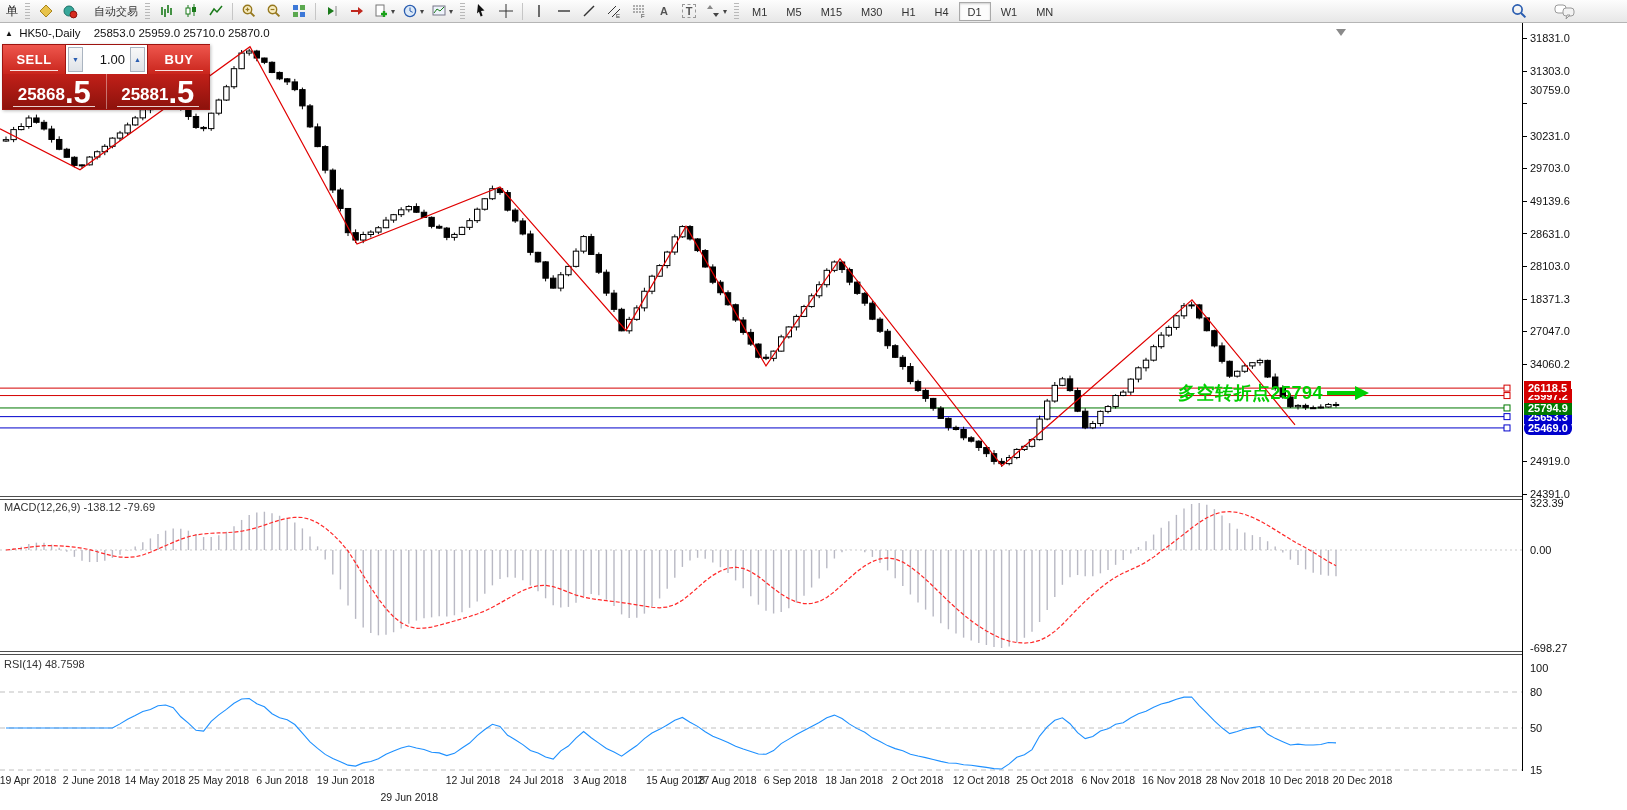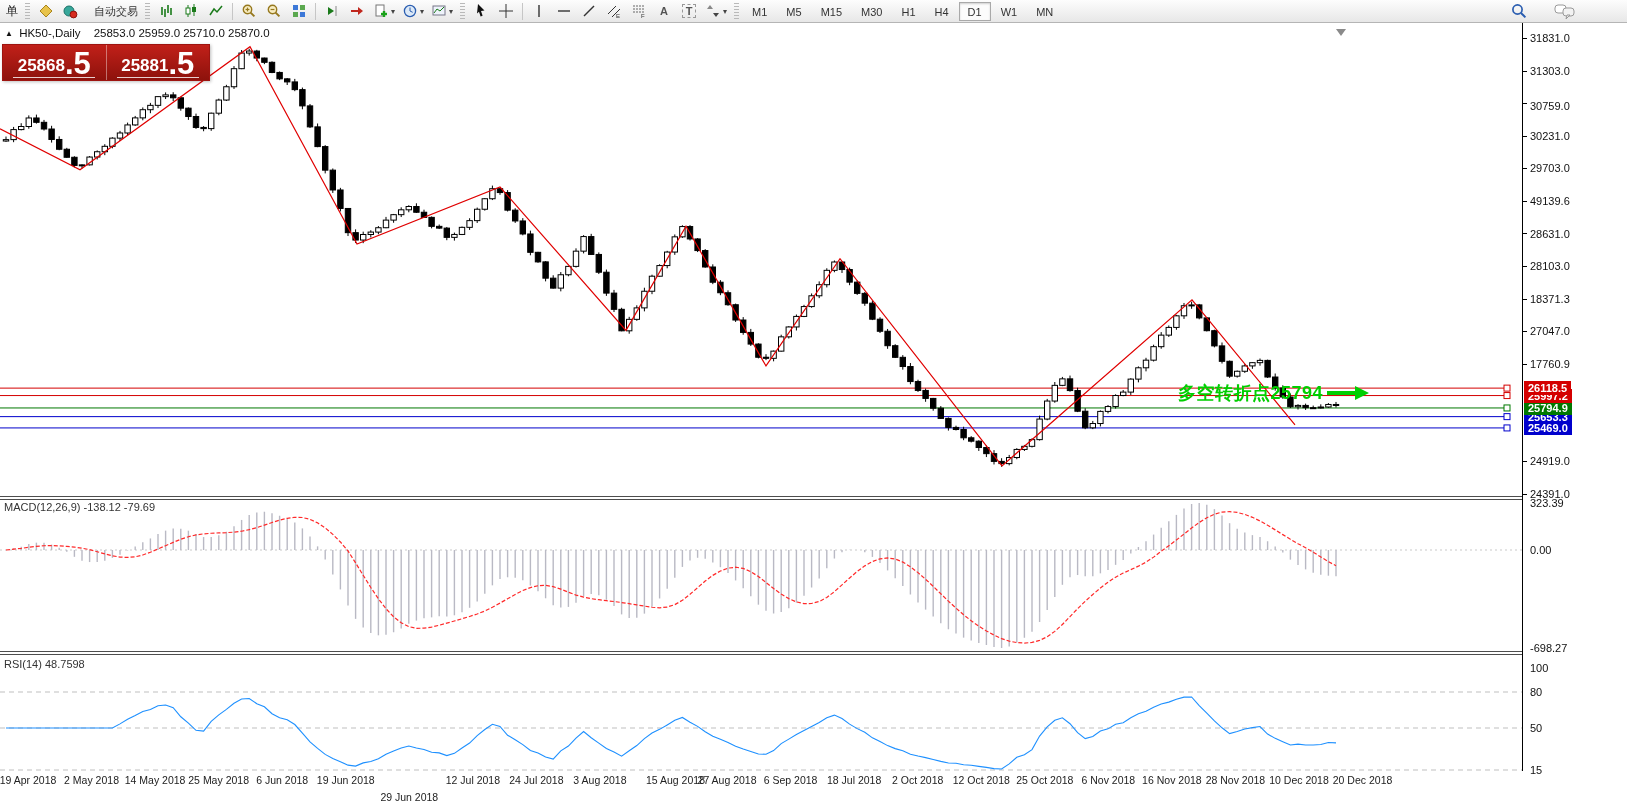--- a/index.html
+++ b/index.html
@@ -259,20 +259,33 @@
   </button>
 </div>
 
 <div class="chart-title">
   <span class="mk">▲</span>
   <span class="sym">HK50-,Daily</span>
   <span>25853.0 25959.0 25710.0 25870.0</span>
 </div>
 
 <div class="ocp">
+  <div class="ocp-top">
+    <button class="tradebtn">SELL</button>
+    <div class="vol">
+      <button class="vol-btn">
+          <span>▼</span>
+        </button>
+      <input class="vol-input" value="1.00" style="">
+      <button class="vol-btn">
+          <span>▲</span>
+        </button>
+    </div>
+    <button class="tradebtn">BUY</button>
+  </div>
   <div class="ocp-bottom">
     <div class="price sellp">
       <span class="pm">25868</span>
         <span class="pb">.5</span>
     </div>
     <div class="price">
       <span class="pm">25881</span>
         <span class="pb">.5</span>
     </div>
   </div>
@@ -847,69 +860,69 @@
     <polygon points="29,1 43,8 29,15" fill="#00cf00"></polygon>
   </svg>
 </div>
 
 <div id="axis">
     <div class="tick-dash" style="top: 15px;"></div>
     <div class="tick-label" style="top: 9px;">31831.0</div>
     <div class="tick-dash" style="top: 47.6px;"></div>
     <div class="tick-label" style="top: 41.6px;">31303.0</div>
     <div class="tick-dash" style="top: 80.1px;"></div>
-    <div class="tick-label" style="top: 77px;">30759.0</div>
+    <div class="tick-label" style="top: 61px;">30759.0</div>
     <div class="tick-dash" style="top: 112.7px;"></div>
     <div class="tick-label" style="top: 106.7px;">30231.0</div>
     <div class="tick-dash" style="top: 145.3px;"></div>
     <div class="tick-label" style="top: 139.3px;">29703.0</div>
     <div class="tick-dash" style="top: 177.9px;"></div>
     <div class="tick-label" style="top: 171.9px;">49139.6</div>
     <div class="tick-dash" style="top: 210.4px;"></div>
     <div class="tick-label" style="top: 205px;">28631.0</div>
     <div class="tick-dash" style="top: 243px;"></div>
     <div class="tick-label" style="top: 237px;">28103.0</div>
     <div class="tick-dash" style="top: 275.6px;"></div>
     <div class="tick-label" style="top: 269.6px;">18371.3</div>
     <div class="tick-dash" style="top: 308.1px;"></div>
     <div class="tick-label" style="top: 302.1px;">27047.0</div>
     <div class="tick-dash" style="top: 340.7px;"></div>
-    <div class="tick-label" style="top: 334.7px;">17760.9</div>
+    <div class="tick-label" style="top: 334.7px;">34060.2</div>
     <div class="tick-dash" style="top: 438.4px;"></div>
     <div class="tick-label" style="top: 432.4px;">24919.0</div>
     <div class="tick-dash" style="top: 471px;"></div>
     <div class="tick-label" style="top: 465px;">24391.0</div>
-    <div class="price-tag" style="top: 397.929px; background: rgb(0, 0, 204); z-index: 5;">25469.0</div>
+    <div class="price-tag" style="top: 397.929px; background: rgb(0, 0, 204); z-index: 5; border-radius: 6px;">25469.0</div>
     <div class="price-tag" style="top: 386.633px; background: rgb(0, 0, 204); z-index: 6;">25653.3</div>
     <div class="price-tag" style="top: 377.955px; background: rgb(0, 120, 0); z-index: 7;">25794.9</div>
     <div class="price-tag" style="top: 365.555px; background: rgb(212, 0, 0); z-index: 8;">25997.2</div>
     <div class="price-tag" style="top: 358.121px; background: rgb(212, 0, 0); z-index: 9;">26118.5</div>
     <div class="tick-label" style="top: 474px;">323.39</div>
     <div class="tick-label" style="top: 521px;">0.00</div>
     <div class="tick-label" style="top: 619px;">-698.27</div>
     <div class="tick-label" style="top: 639px;">100</div>
     <div class="tick-label" style="top: 663px;">80</div>
     <div class="tick-label" style="top: 699px;">50</div>
     <div class="tick-label" style="top: 741px;">15</div>
   </div>
 <div id="dates">
     <div class="date-label" style="left: 28px;">19 Apr 2018</div>
-    <div class="date-label" style="left: 91.55px;">2 May 2018</div>
+    <div class="date-label" style="left: 91.55px;">2 June 2018</div>
     <div class="date-label" style="left: 155.1px;">14 May 2018</div>
     <div class="date-label" style="left: 218.65px;">25 May 2018</div>
     <div class="date-label" style="left: 282.2px;">6 Jun 2018</div>
     <div class="date-label" style="left: 345.75px;">19 Jun 2018</div>
     <div class="date-label" style="left: 409.3px; margin-top: 17px;">29 Jun 2018</div>
     <div class="date-label" style="left: 472.85px;">12 Jul 2018</div>
     <div class="date-label" style="left: 536.4px;">24 Jul 2018</div>
     <div class="date-label" style="left: 599.95px;">3 Aug 2018</div>
     <div class="date-label" style="left: 663.5px; margin-left: 12px;">15 Aug 2018</div>
     <div class="date-label" style="left: 727.05px;">27 Aug 2018</div>
     <div class="date-label" style="left: 790.6px;">6 Sep 2018</div>
-    <div class="date-label" style="left: 854.15px;">18 Jul 2018</div>
+    <div class="date-label" style="left: 854.15px;">18 Jan 2018</div>
     <div class="date-label" style="left: 917.7px;">2 Oct 2018</div>
     <div class="date-label" style="left: 981.25px;">12 Oct 2018</div>
     <div class="date-label" style="left: 1044.8px;">25 Oct 2018</div>
     <div class="date-label" style="left: 1108.35px;">6 Nov 2018</div>
     <div class="date-label" style="left: 1171.9px;">16 Nov 2018</div>
     <div class="date-label" style="left: 1235.45px;">28 Nov 2018</div>
     <div class="date-label" style="left: 1299px;">10 Dec 2018</div>
     <div class="date-label" style="left: 1362.55px;">20 Dec 2018</div>
   </div>
 

